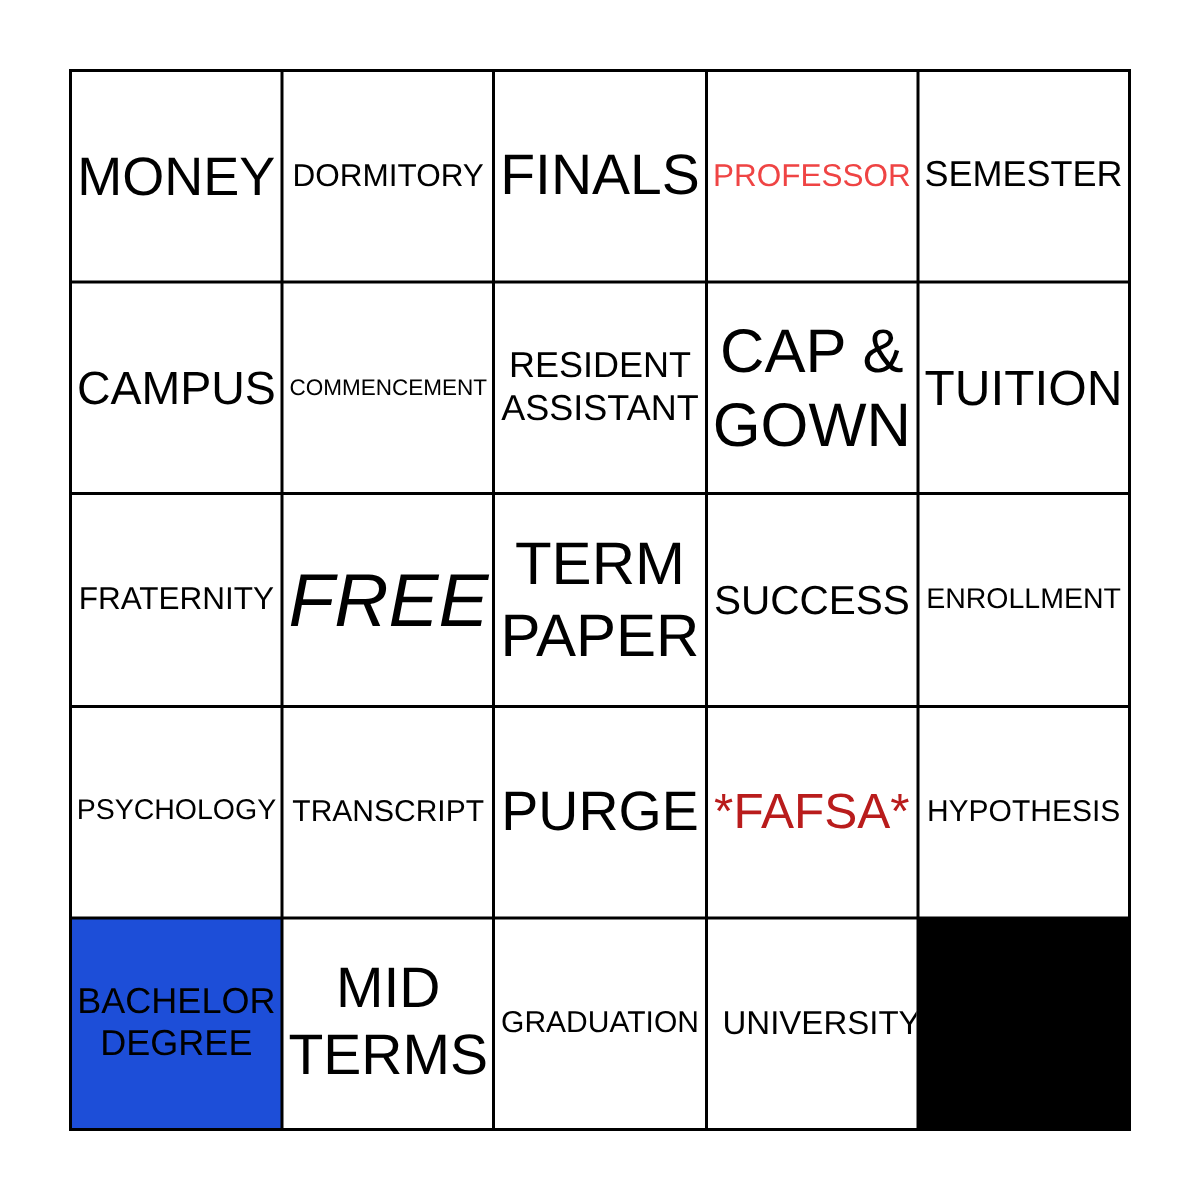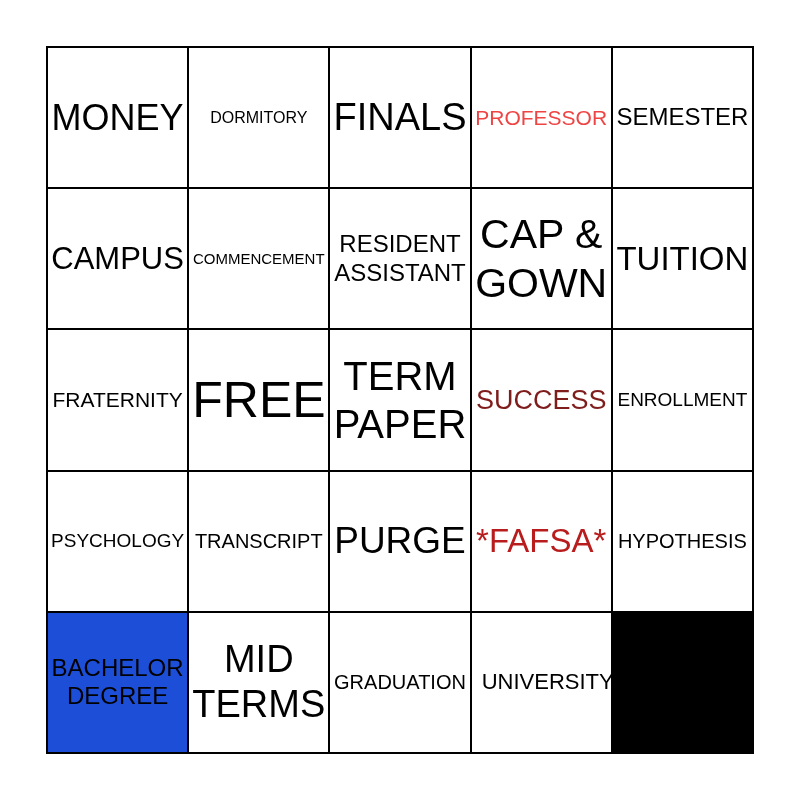--- a/index.html
+++ b/index.html
@@ -46,21 +46,21 @@
 </style>
 </head>
 <body>
 
 <div class="page">
   <div class="card" id="bingo-card" style="background: rgb(0, 0, 0);">
       <div class="cell" style="background: rgb(255, 255, 255);">
         <div class="label" style="color: rgb(0, 0, 0); max-width: 133px; font-size: 36px;">MONEY</div>
       </div>
       <div class="cell" style="background: rgb(255, 255, 255);">
-        <div class="label" style="color: rgb(0, 0, 0); max-width: 133px; font-size: 16px;">DORMITORY</div>
+        <div class="label" style="color: rgb(0, 0, 0); max-width: 133px; font-size: 21px;">DORMITORY</div>
       </div>
       <div class="cell" style="background: rgb(255, 255, 255);">
         <div class="label" style="color: rgb(0, 0, 0); max-width: 133px; font-size: 38px;">FINALS</div>
       </div>
       <div class="cell" style="background: rgb(255, 255, 255);">
         <div class="label" style="color: #ef4444; max-width: 133px; font-size: 21px;">PROFESSOR</div>
       </div>
       <div class="cell" style="background: rgb(255, 255, 255);">
         <div class="label" style="color: rgb(0, 0, 0); max-width: 133px; font-size: 24px;">SEMESTER</div>
       </div>
@@ -75,28 +75,28 @@
       </div>
       <div class="cell" style="background: rgb(255, 255, 255);">
         <div class="label" style="color: rgb(0, 0, 0); max-width: 133px; font-size: 41px;">CAP &amp; GOWN</div>
       </div>
       <div class="cell" style="background: rgb(255, 255, 255);">
         <div class="label" style="color: rgb(0, 0, 0); max-width: 133px; font-size: 33px;">TUITION</div>
       </div>
       <div class="cell" style="background: rgb(255, 255, 255);">
         <div class="label" style="color: rgb(0, 0, 0); max-width: 133px; font-size: 21px;">FRATERNITY</div>
       </div>
-      <div class="cell" style="background: rgb(255, 255, 255);">
+      <div class="cell" style="background: rgb(255, 255, 255); font-style: italic;">
         <div class="label" style="color: rgb(0, 0, 0); max-width: 133px; font-size: 50px;">FREE</div>
       </div>
       <div class="cell" style="background: rgb(255, 255, 255);">
         <div class="label" style="color: rgb(0, 0, 0); max-width: 133px; font-size: 40px;">TERM PAPER</div>
       </div>
       <div class="cell" style="background: rgb(255, 255, 255);">
-        <div class="label" style="color: #7f1d1d; max-width: 133px; font-size: 27px;">SUCCESS</div>
+        <div class="label" style="color: #000000; max-width: 133px; font-size: 27px;">SUCCESS</div>
       </div>
       <div class="cell" style="background: rgb(255, 255, 255);">
         <div class="label" style="color: rgb(0, 0, 0); max-width: 133px; font-size: 19px;">ENROLLMENT</div>
       </div>
       <div class="cell" style="background: rgb(255, 255, 255);">
         <div class="label" style="color: rgb(0, 0, 0); max-width: 133px; font-size: 19px;">PSYCHOLOGY</div>
       </div>
       <div class="cell" style="background: rgb(255, 255, 255);">
         <div class="label" style="color: rgb(0, 0, 0); max-width: 133px; font-size: 20px;">TRANSCRIPT</div>
       </div>

